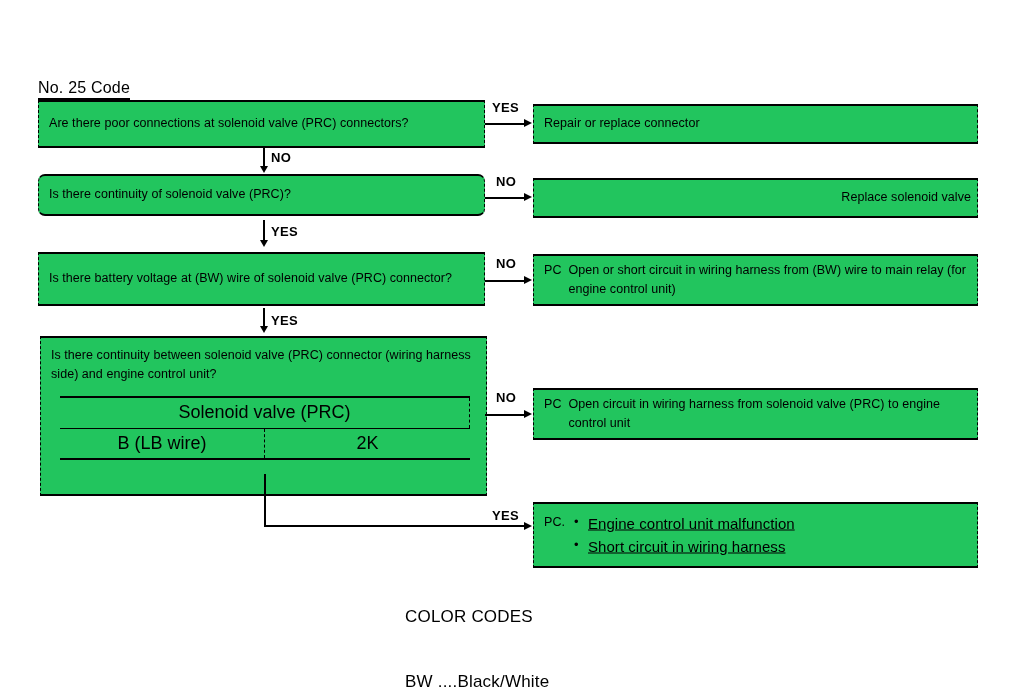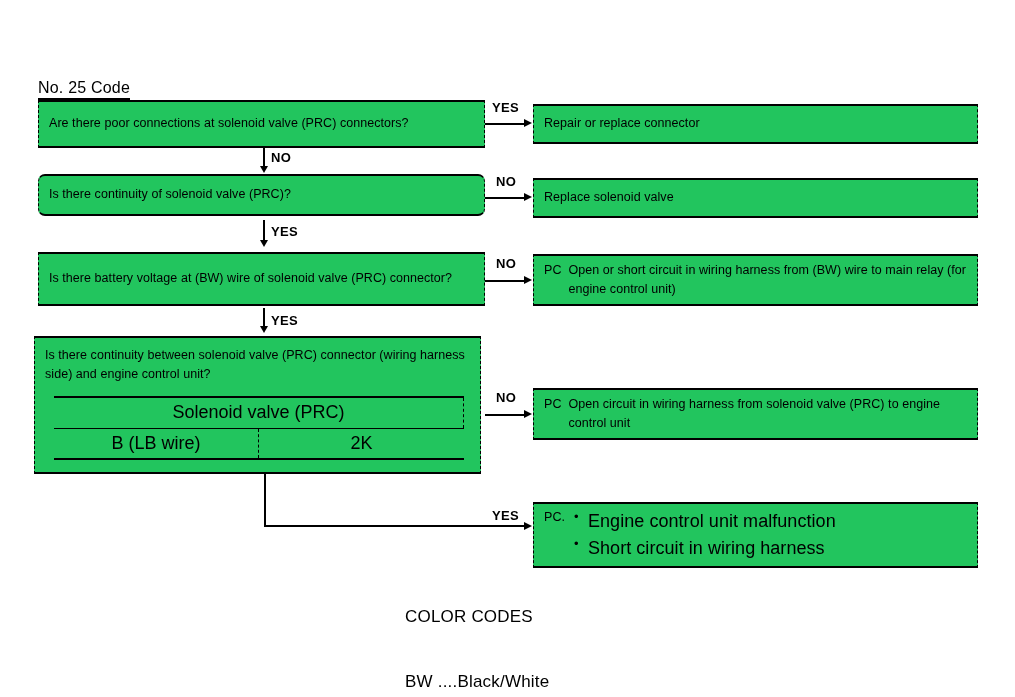--- a/index.html
+++ b/index.html
@@ -30,25 +30,25 @@
   .box .txt{
     position:absolute;left:10px;right:6px;top:7px;
     font-size:12.5px;line-height:1.55;letter-spacing:.05px;
   }
   .box.mid .txt{top:50%;transform:translateY(-50%);}
 
   
   .q1{left:38px;top:100px;width:447px;height:48px;}
   .q2{left:38px;top:174px;width:447px;height:42px;border-radius:7px;}
   .q3{left:38px;top:252px;width:447px;height:54px;}
-  .q4{left:34px;top:336px;width:447px;height:138px;}
+  .q4{left:40px;top:336px;width:447px;height:160px;}
 
   
   .r1{left:533px;top:104px;width:445px;height:40px;}
-  .r2{left:533px;top:178px;width:445px;height:40px;}
+  .r2{left:533px;top:178px;width:445px;height:40px;text-align:right;}
   .r3{left:533px;top:254px;width:445px;height:52px;}
   .r4{left:533px;top:388px;width:445px;height:52px;}
   .r5{left:533px;top:502px;width:445px;height:66px;}
 
   
   .itable{
     position:absolute;left:19px;top:58px;width:410px;
     border-top:2px solid #000;border-bottom:2px solid #000;
     box-sizing:border-box;
   }
@@ -57,21 +57,21 @@
   .itable .cell{
     flex:1 1 50%;text-align:center;
     font-size:18px;line-height:1.25;padding:3px 2px 4px;
     box-sizing:border-box;
   }
   .itable .cell.first{border-right:1px dashed #000;}
   .pcwrap{display:flex;gap:7px;align-items:flex-start;}
   .pcwrap .pclab{flex:0 0 auto;}
   .bullets{list-style:none;margin:0;padding:0;}
   .bullets li{
-    font-size:18px;line-height:1.5;position:relative;padding-left:16px;
+    font-size:15px;line-height:1.5;position:relative;padding-left:16px;text-decoration:underline;
   }
   .bullets li:before{
     content:"\2022";position:absolute;left:2px;top:-1px;font-size:13px;
   }
 
   
   .vline{position:absolute;width:2px;background:#000;}
   .hline{position:absolute;height:2px;background:#000;}
   .arrow-down{
     position:absolute;width:0;height:0;

